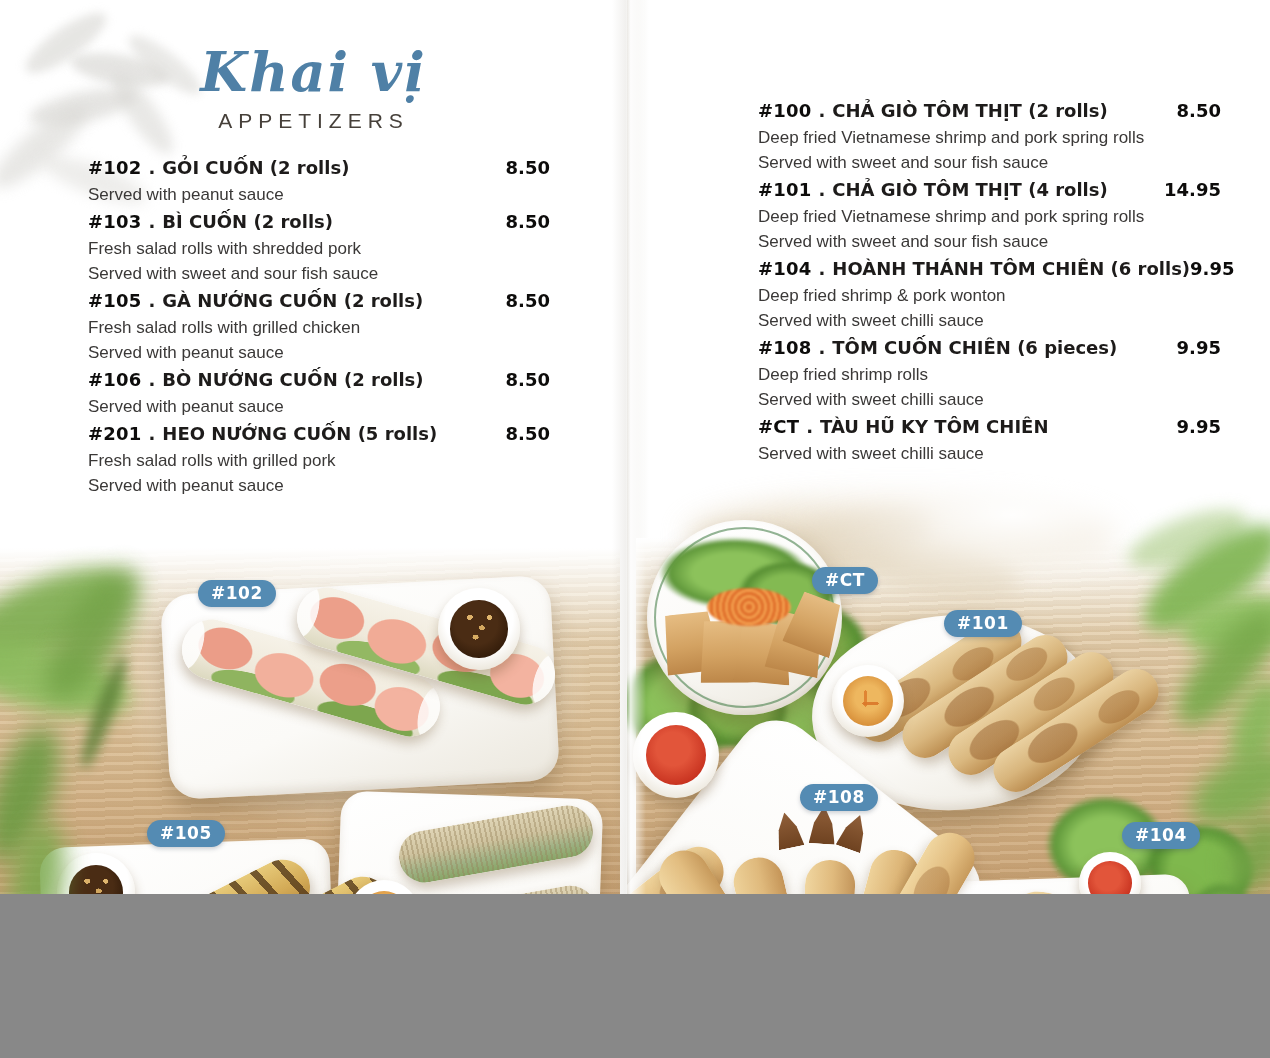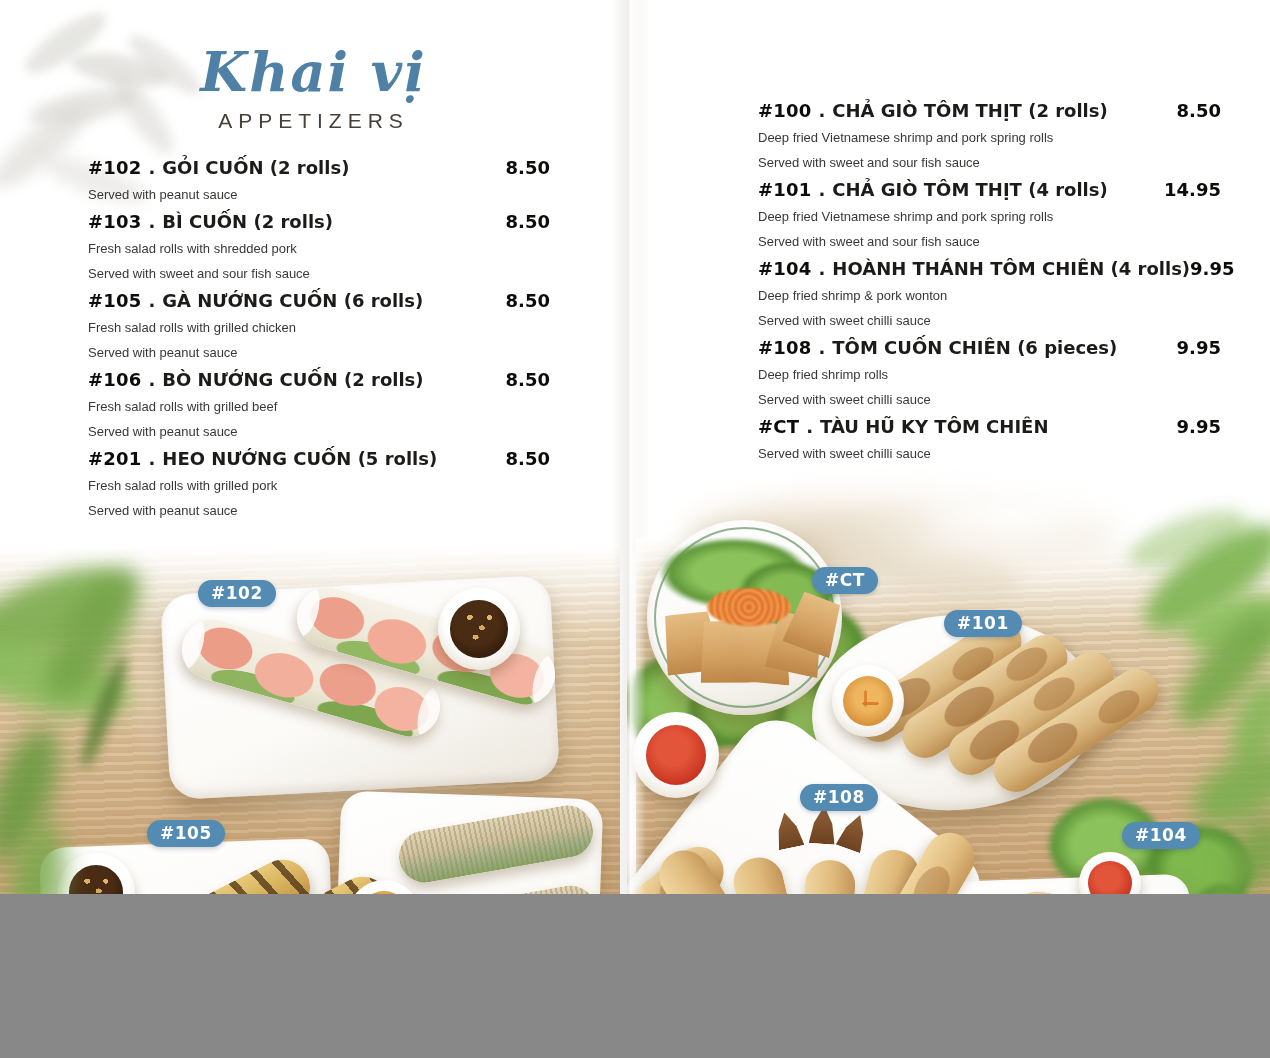--- a/index.html
+++ b/index.html
@@ -18,21 +18,21 @@
   .sub{margin-top:8px;font-size:21px;letter-spacing:6px;color:#46403a;}
   .list{position:absolute;z-index:5;}
   .page.left  .list{left:88px;top:157px;width:462px;}
   .page.right .list{left:95px;top:100px;width:463px;margin-left:36px;}
   .item{margin-bottom:4px;}
   .row{display:flex;align-items:baseline;white-space:nowrap;height:25px;
        font-family:"DejaVu Sans","Liberation Sans",sans-serif;font-weight:bold;font-size:18px;color:#1d1b1a;}
   .code{color:#0d0c0b;letter-spacing:.2px;}
   .dot{margin:0 7px;color:#1d1b1a;}
   .price{margin-left:auto;color:#0d0c0b;}
-  .desc{font-size:13px;line-height:25px;color:#3a3837;}
+  .desc{font-size:17px;line-height:25px;color:#3a3837;}
 
   
   .scene{position:absolute;inset:0;z-index:1;}
   .wood{position:absolute;left:0;right:0;bottom:0;
         background:
           linear-gradient(180deg,#ffffff 0px,rgba(255,255,255,.65) 30px,rgba(255,255,255,0) 95px),
           repeating-linear-gradient(178deg,rgba(140,100,55,.14) 0 2px,rgba(255,255,255,.07) 2px 5px,rgba(120,85,45,.10) 5px 9px),
           linear-gradient(180deg,#efe3cb 0%,#ddc29a 34%,#cda87b 64%,#c19c6c 100%);}
   .page.left  .wood{top:548px;right:7px;}
   .page.right .wood{top:538px;left:9px;}
@@ -110,34 +110,33 @@
           <span class="ttl">BÌ CUỐN (2 rolls)</span>
           <span class="price">8.50</span>
         </div>
         <div class="desc">Fresh salad rolls with shredded pork</div>
         <div class="desc">Served with sweet and sour fish sauce</div>
       </div>
       <div class="item">
         <div class="row">
           <span class="code">#105</span>
           <span class="dot">.</span>
-          <span class="ttl">GÀ NƯỚNG CUỐN (6 rolls)</span>
+          <span class="ttl">GÀ NƯỚNG CUỐN (2 rolls)</span>
           <span class="price">8.50</span>
         </div>
         <div class="desc">Fresh salad rolls with grilled chicken</div>
         <div class="desc">Served with peanut sauce</div>
       </div>
       <div class="item">
         <div class="row">
           <span class="code">#106</span>
           <span class="dot">.</span>
           <span class="ttl">BÒ NƯỚNG CUỐN (2 rolls)</span>
           <span class="price">8.50</span>
         </div>
-        <div class="desc">Fresh salad rolls with grilled beef</div>
         <div class="desc">Served with peanut sauce</div>
       </div>
       <div class="item">
         <div class="row">
           <span class="code">#201</span>
           <span class="dot">.</span>
           <span class="ttl">HEO NƯỚNG CUỐN (5 rolls)</span>
           <span class="price">8.50</span>
         </div>
         <div class="desc">Fresh salad rolls with grilled pork</div>
@@ -235,21 +234,21 @@
           <span class="ttl">CHẢ GIÒ TÔM THỊT (4 rolls)</span>
           <span class="price">14.95</span>
         </div>
         <div class="desc">Deep fried Vietnamese shrimp and pork spring rolls</div>
         <div class="desc">Served with sweet and sour fish sauce</div>
       </div>
       <div class="item">
         <div class="row">
           <span class="code">#104</span>
           <span class="dot">.</span>
-          <span class="ttl">HOÀNH THÁNH TÔM CHIÊN (4 rolls)</span>
+          <span class="ttl">HOÀNH THÁNH TÔM CHIÊN (6 rolls)</span>
           <span class="price">9.95</span>
         </div>
         <div class="desc">Deep fried shrimp &amp; pork wonton</div>
         <div class="desc">Served with sweet chilli sauce</div>
       </div>
       <div class="item">
         <div class="row">
           <span class="code">#108</span>
           <span class="dot">.</span>
           <span class="ttl">TÔM CUỐN CHIÊN (6 pieces)</span>

